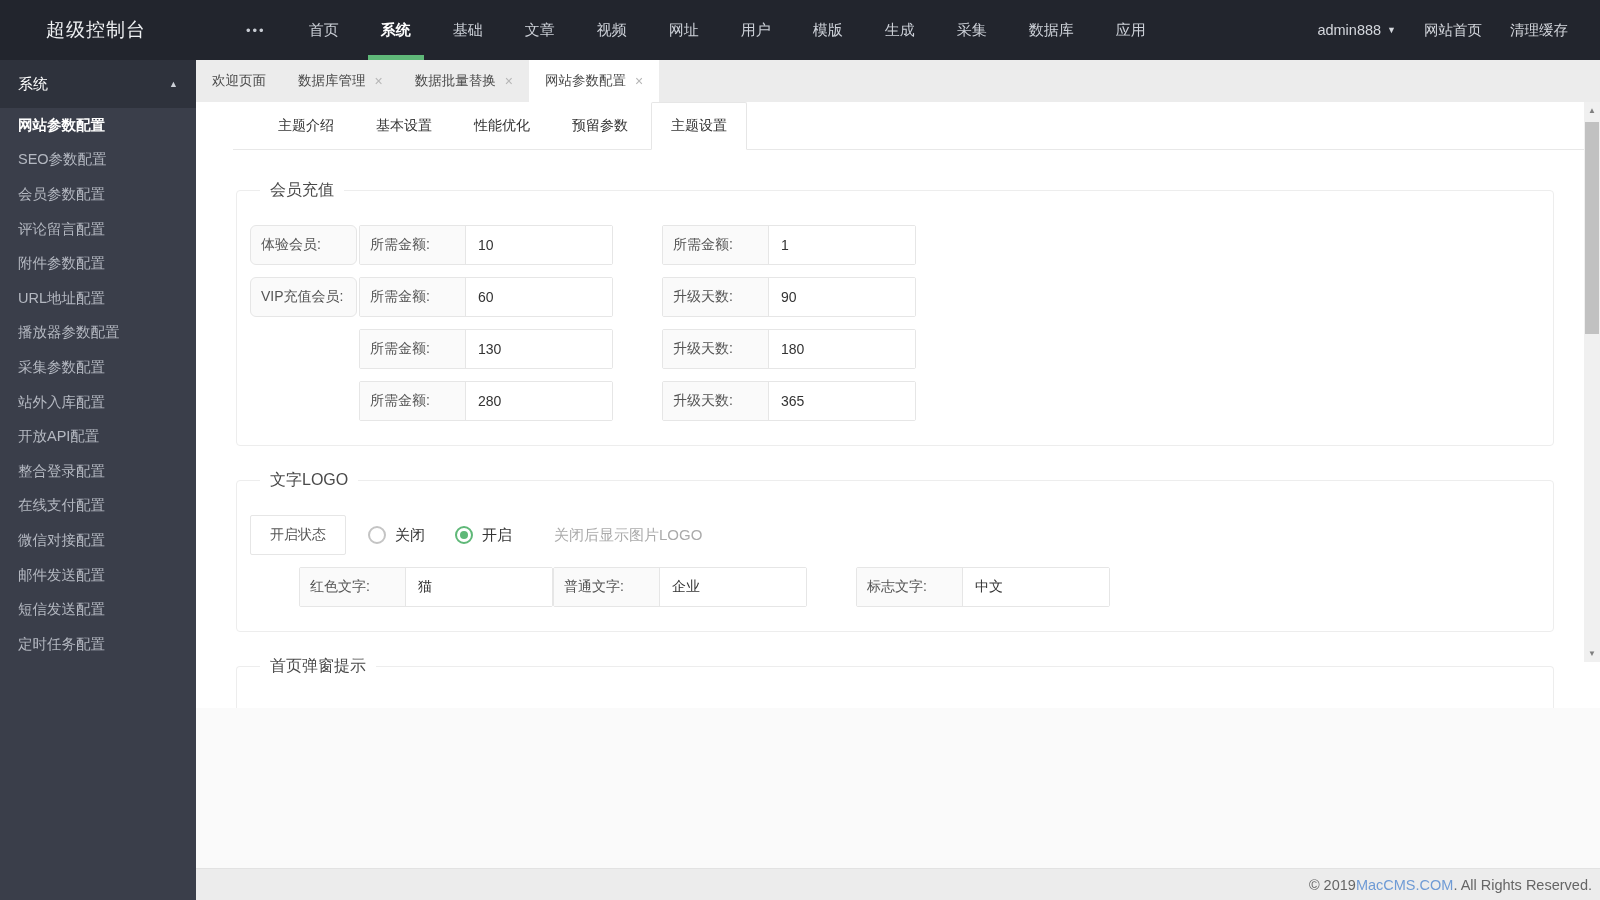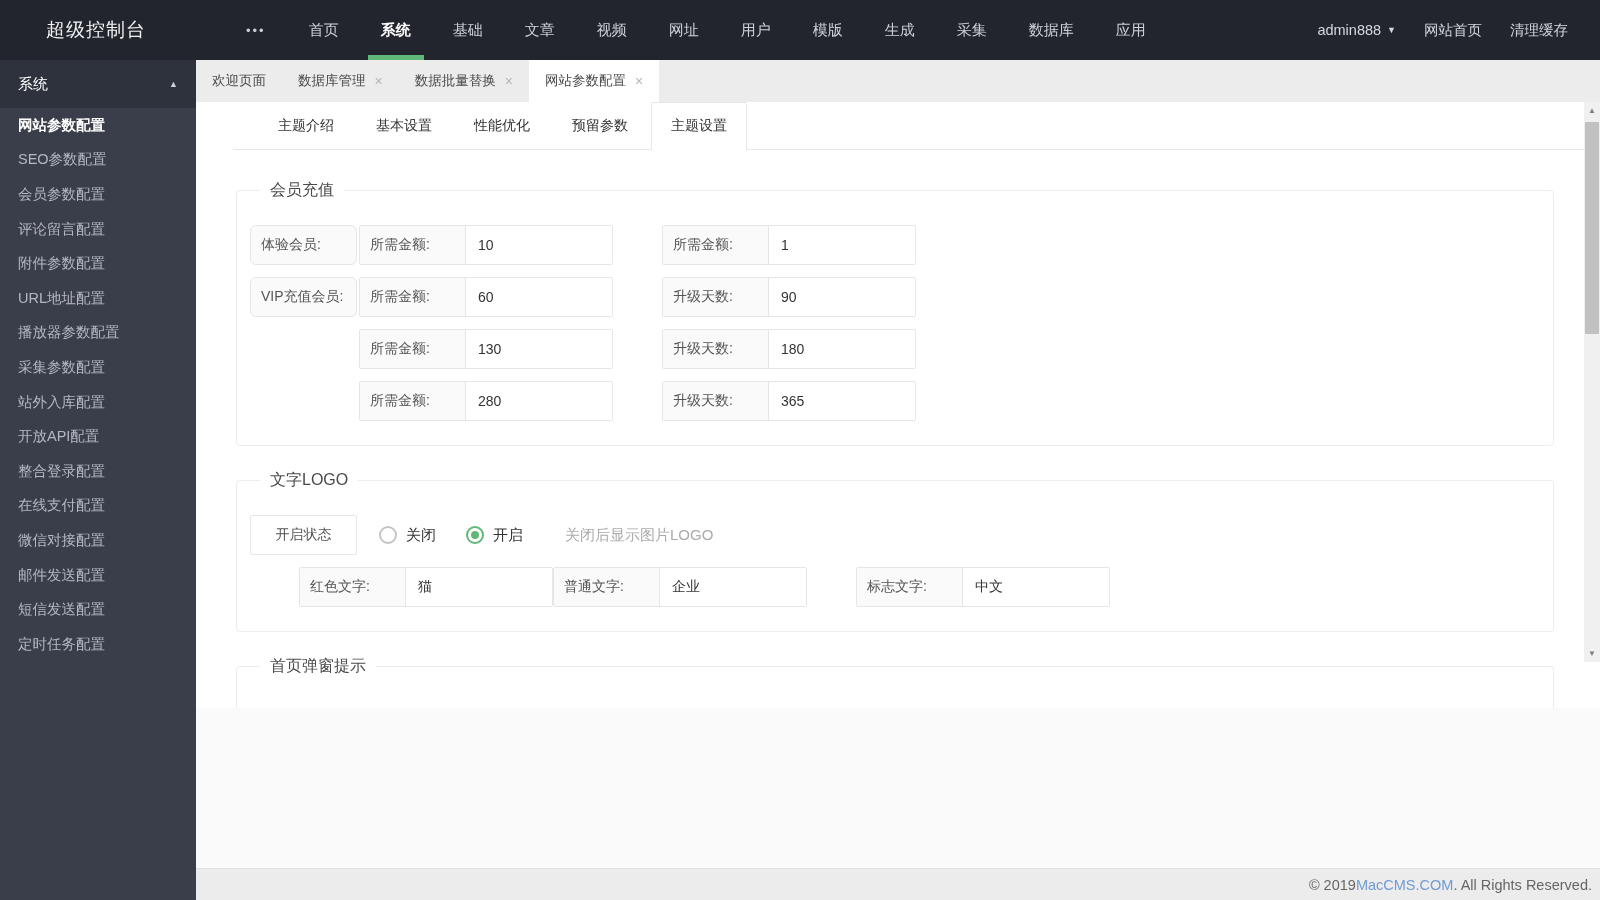--- a/index.html
+++ b/index.html
@@ -43,21 +43,21 @@
   fieldset legend { font-size:16px; color:#4a4a4a; padding:0 10px; margin-left:10px; }
 
   .form-row { display:flex; align-items:center; height:40px; margin-bottom:12px; }
   .group-box { width:107px; height:40px; flex:none; background:#fafafa; border:1px solid #e6e6e6; border-radius:6px; display:flex; align-items:center; padding-left:10px; font-size:14px; color:#555; margin-right:2px; }
   .group-spacer { width:109px; flex:none; }
   .unit { display:flex; height:40px; border:1px solid #e6e6e6; border-radius:2px; background:#fff; flex:none; }
   .unit-label { width:106px; flex:none; background:#fafafa; border-right:1px solid #e6e6e6; display:flex; align-items:center; padding-left:10px; font-size:14px; color:#555; }
   .unit-input { width:146px; border:none; outline:none; padding:0 12px; font-size:14px; color:#333; background:#fff; font-family:inherit; }
   .gap49 { margin-left:49px; }
 
-  .status-box { width:107px; height:40px; flex:none; background:#fff; border:1px solid #e6e6e6; border-radius:2px; display:flex; align-items:center; justify-content:center; font-size:14px; color:#555; }
+  .status-box { width:96px; height:40px; flex:none; background:#fff; border:1px solid #e6e6e6; border-radius:2px; display:flex; align-items:center; justify-content:center; font-size:14px; color:#555; }
   .radio-wrap { display:flex; align-items:center; margin-left:22px; cursor:pointer; }
   .radio-circle { width:18px; height:18px; border-radius:50%; border:2px solid #c4c4c4; background:#fff; flex:none; }
   .radio-circle.on { border-color:#5FB878; position:relative; }
   .radio-circle.on::after { content:""; position:absolute; left:3px; top:3px; width:8px; height:8px; border-radius:50%; background:#5FB878; }
   .radio-label { margin-left:9px; font-size:15px; color:#333; }
   .hint-text { margin-left:42px; font-size:15px; color:#aaaaaa; }
 
   
   .scrollbar { position:absolute; top:0; right:0; width:16px; height:560px; background:#f0f0f0; }
   .sb-btn { position:absolute; left:0; width:16px; height:17px; display:flex; align-items:center; justify-content:center; color:#7f7f7f; font-size:8px; cursor:pointer; }

